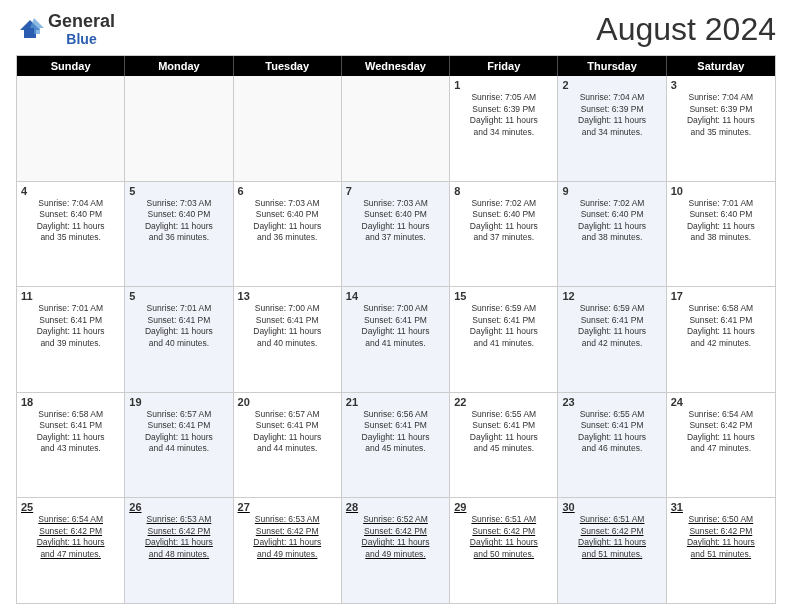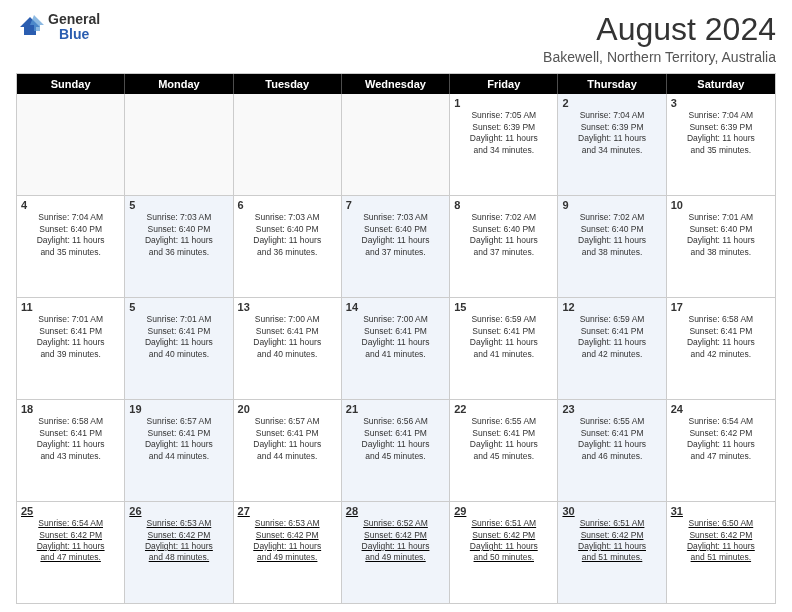--- a/index.html
+++ b/index.html
@@ -27,21 +27,21 @@
       display: flex;
       align-items: center;
       gap: 4px;
     }
     .logo-text {
       display: flex;
       flex-direction: column;
       line-height: 1.1;
     }
     .logo-general {
-      font-size: 14px;
+      font-size: 18px;
       font-weight: bold;
       color: #333;
     }
     .logo-blue {
       font-size: 14px;
       font-weight: bold;
       color: #2a5db0;
       text-align: center;
     }
     .logo-icon {
@@ -130,21 +130,20 @@
         <polygon points="14,4 24,14 20,14 20,22 8,22 8,14 4,14" fill="#2a5db0"></polygon>
         <polygon points="18,2 28,12 24,12 24,18 18,18 18,12 14,12" fill="#5b9bd5" opacity="0.7"></polygon>
       </svg>
       <div class="logo-text">
         <span class="logo-general">General</span>
         <span class="logo-blue">Blue</span>
       </div>
     </div>
     <div class="title-section">
       <div class="main-title">August 2024</div>
-      <div class="subtitle">Bakewell, Northern Territory, Australia</div>
     </div>
   </div>
 
   <div class="calendar">
     <div class="cal-header-row" id="cal-header">
         <div class="cal-header-cell">Sunday</div>
         <div class="cal-header-cell">Monday</div>
         <div class="cal-header-cell">Tuesday</div>
         <div class="cal-header-cell">Wednesday</div>
         <div class="cal-header-cell">Friday</div>

